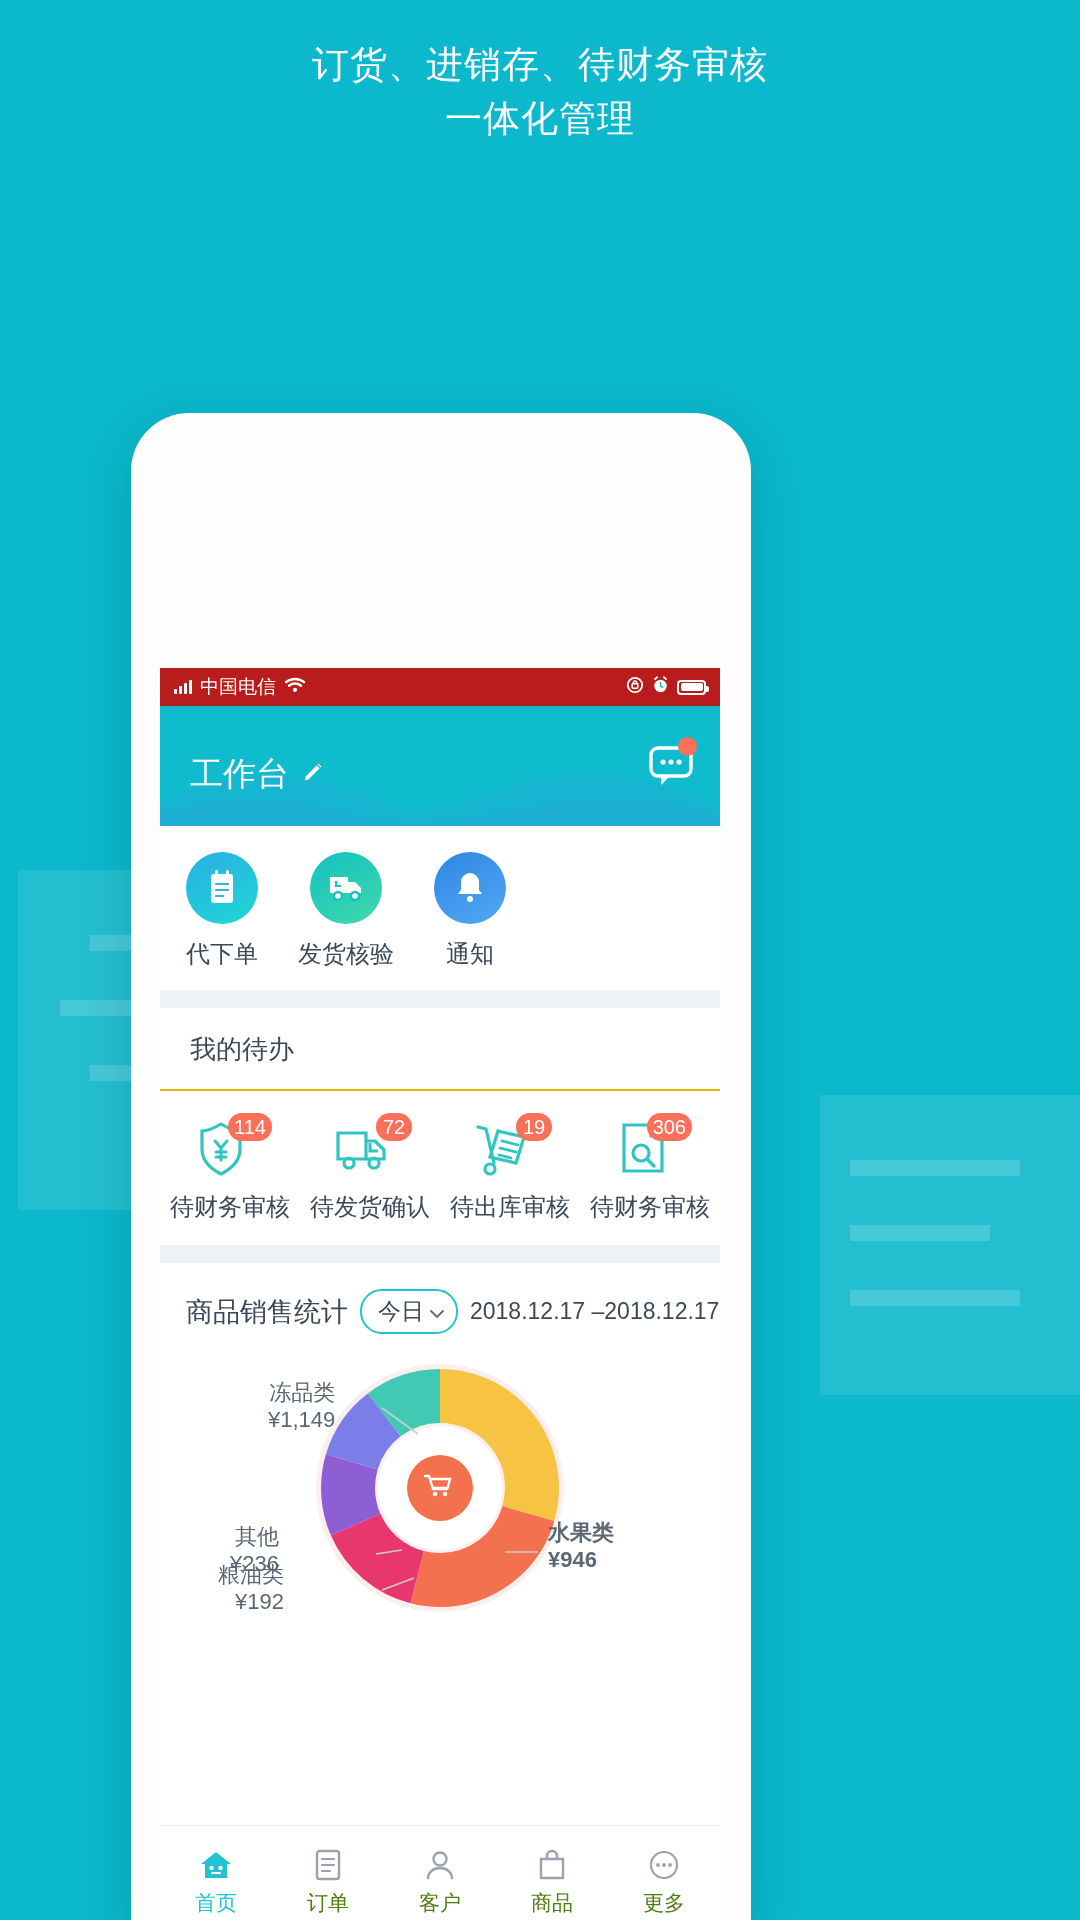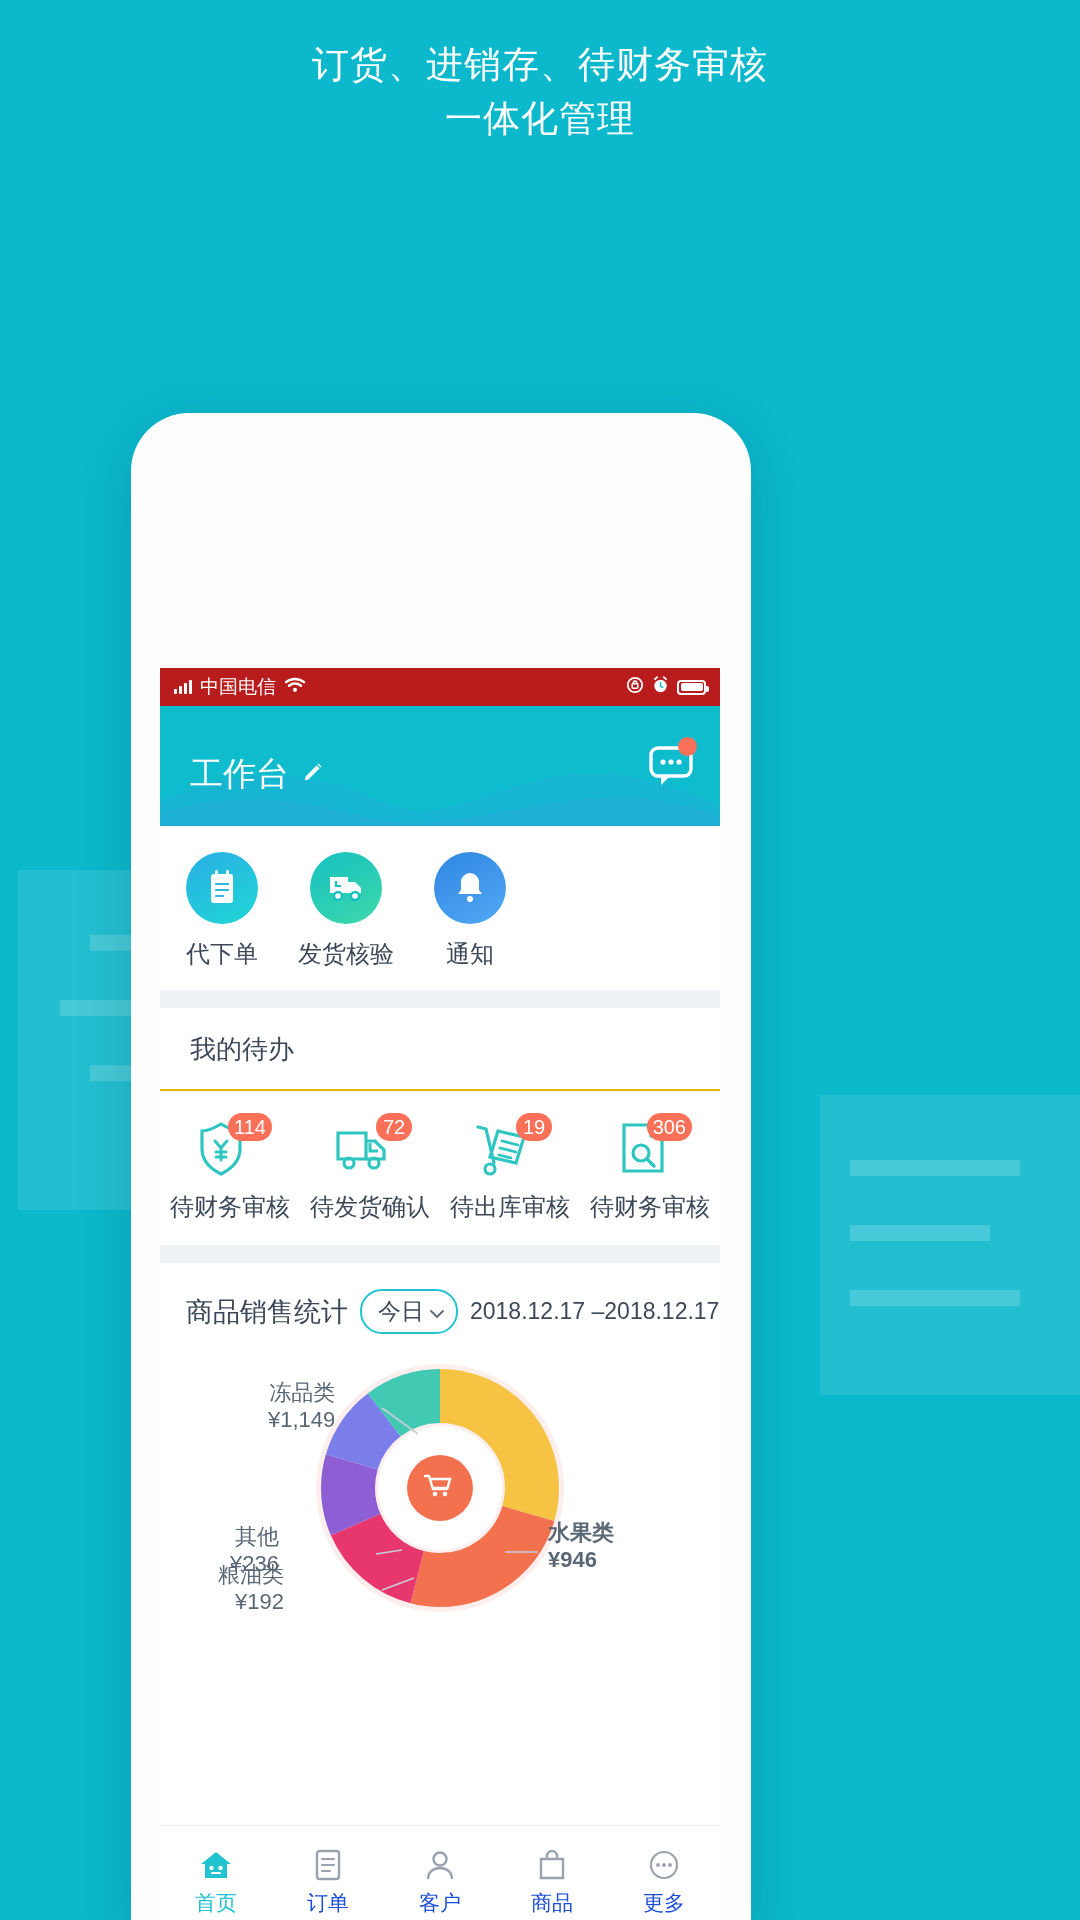--- a/index.html
+++ b/index.html
@@ -160,21 +160,21 @@
   .lbl.l { text-align:right; }
 
   
   .tabbar {
     position:absolute; left:0; bottom:0; width:560px; height:108px;
     background:#fff; border-top:1px solid #ececec;
     display:flex; align-items:center;
   }
   .tab { flex:1; text-align:center; }
   .tab-ico { height:44px; display:flex; align-items:center; justify-content:center; }
-  .tab-label { font-size:21px; color:#1d4ed8; margin-top:2px; }
+  .tab-label { font-size:21px; color:#4d7c0f; margin-top:2px; }
   .tab.active .tab-label { color:#21c3cf; }
 </style>
 </head>
 <body>
 
 <div class="bg-left-panel"></div>
 <div class="bg-bar" style="left:90px;top:935px;width:120px;"></div>
 <div class="bg-bar" style="left:60px;top:1000px;width:150px;"></div>
 <div class="bg-bar" style="left:90px;top:1065px;width:120px;"></div>
 <div class="bg-right-panel"></div>

